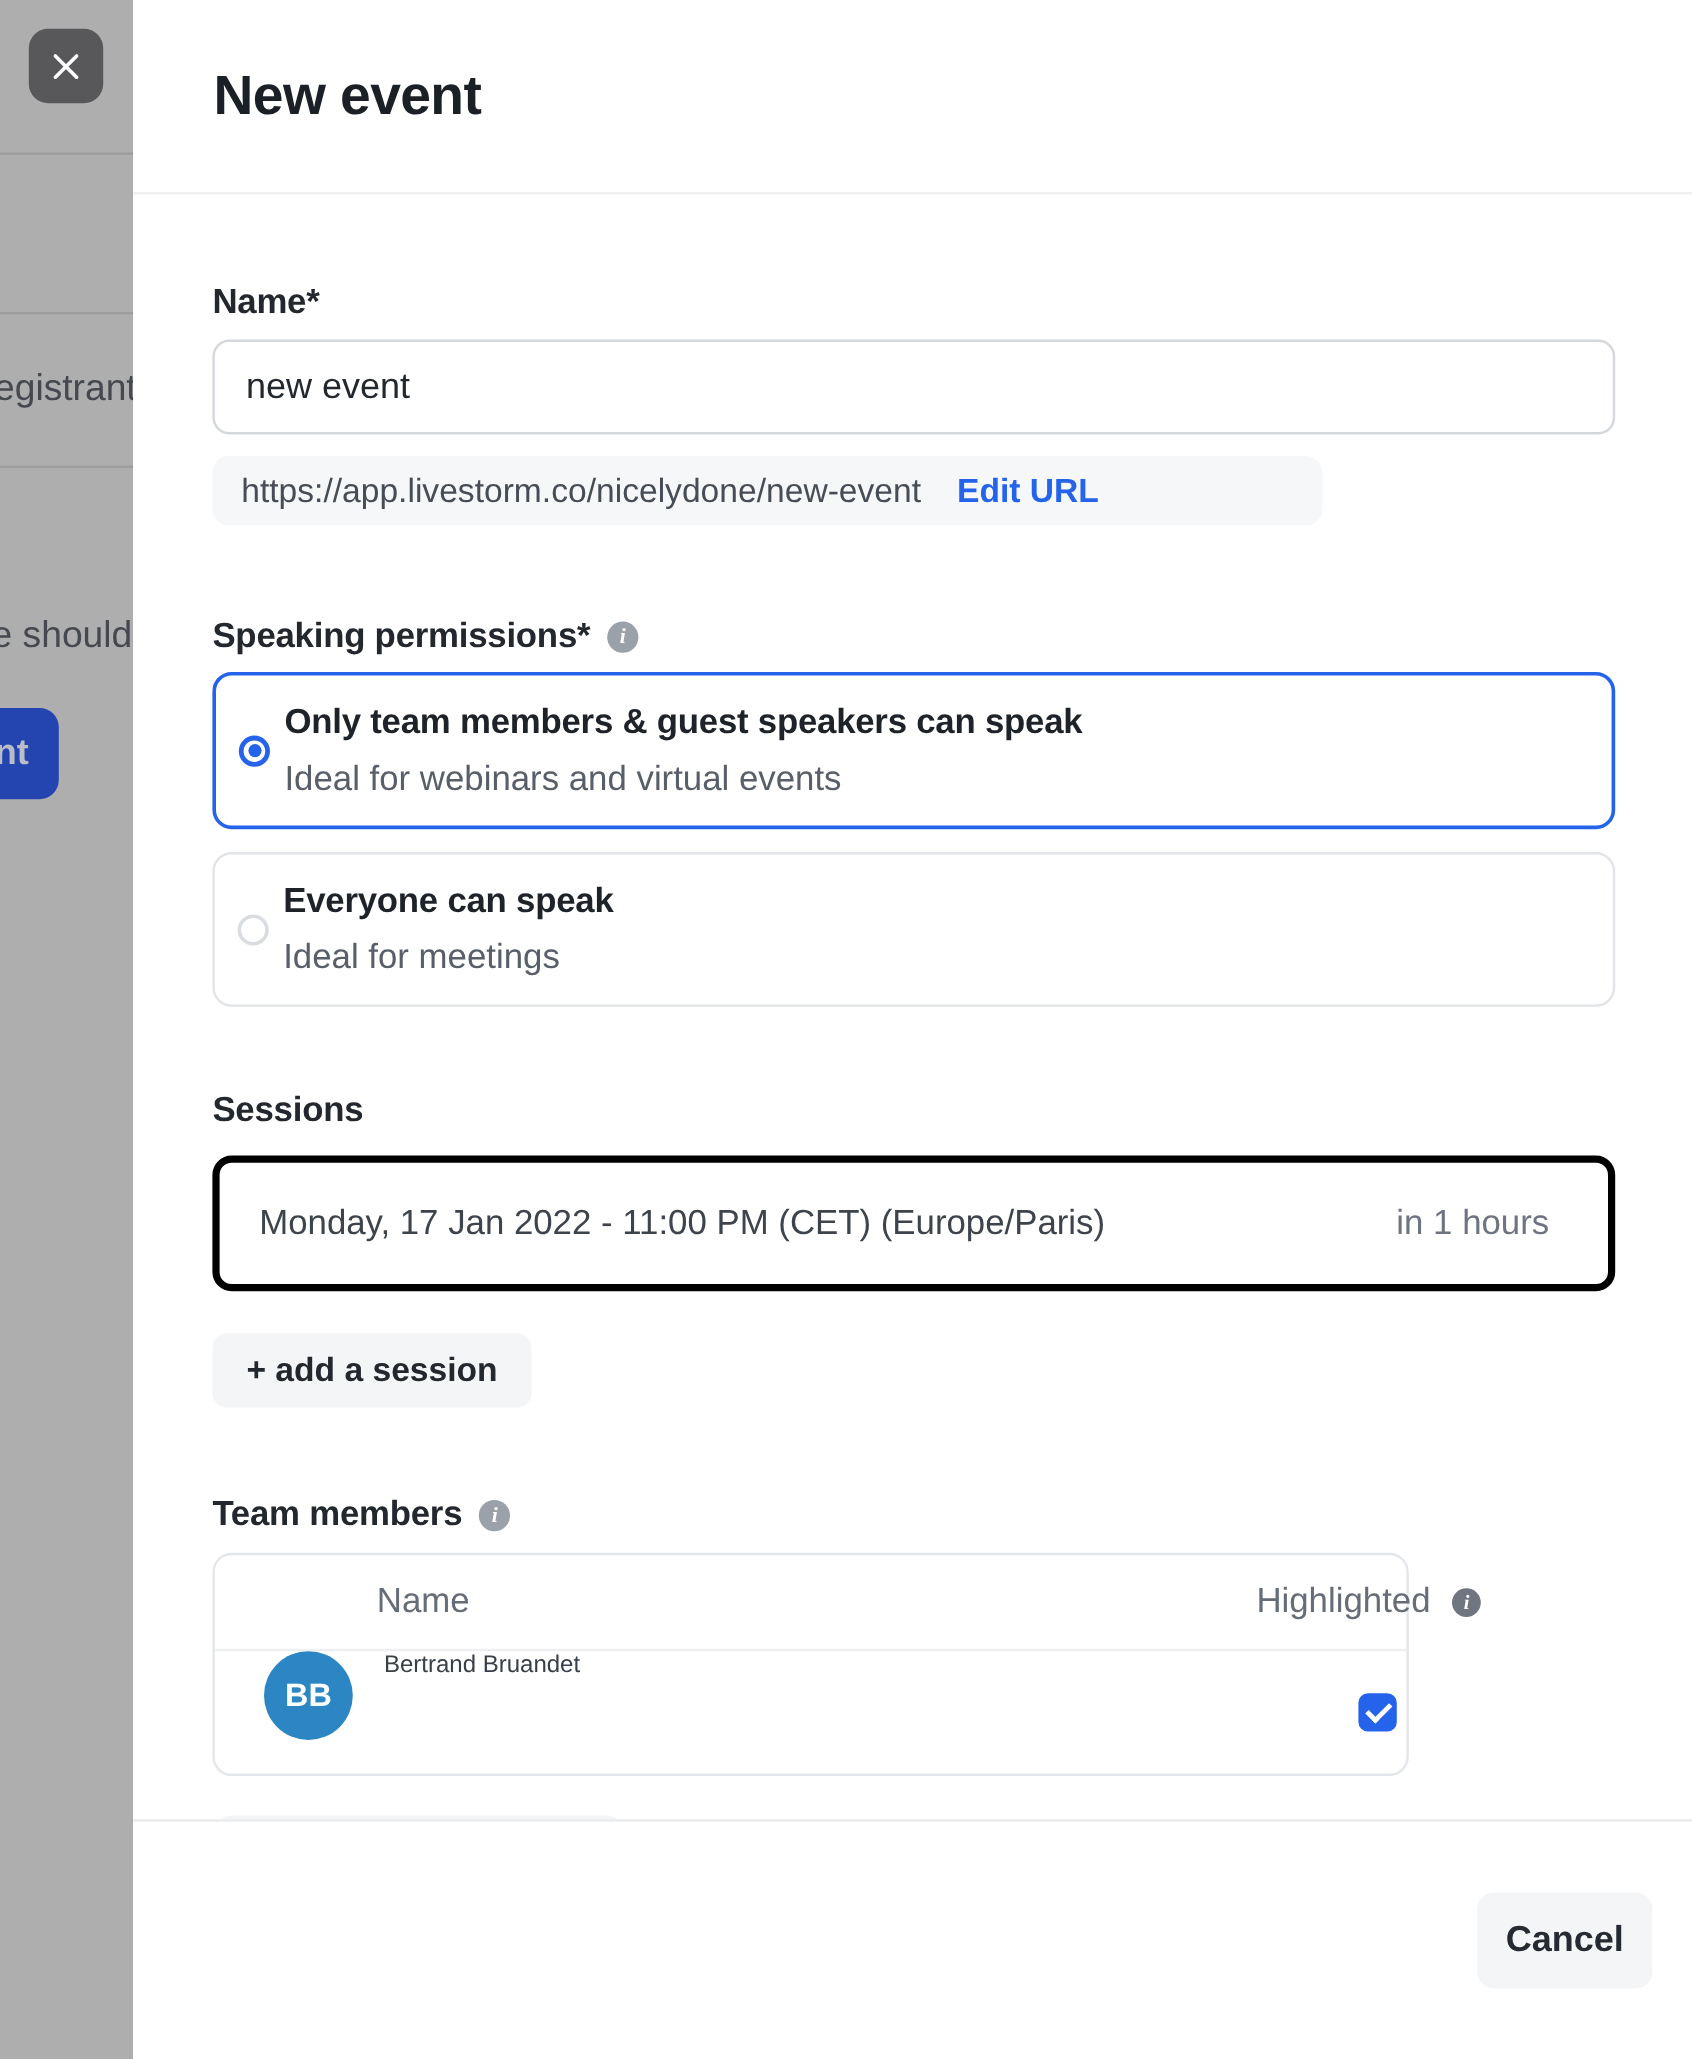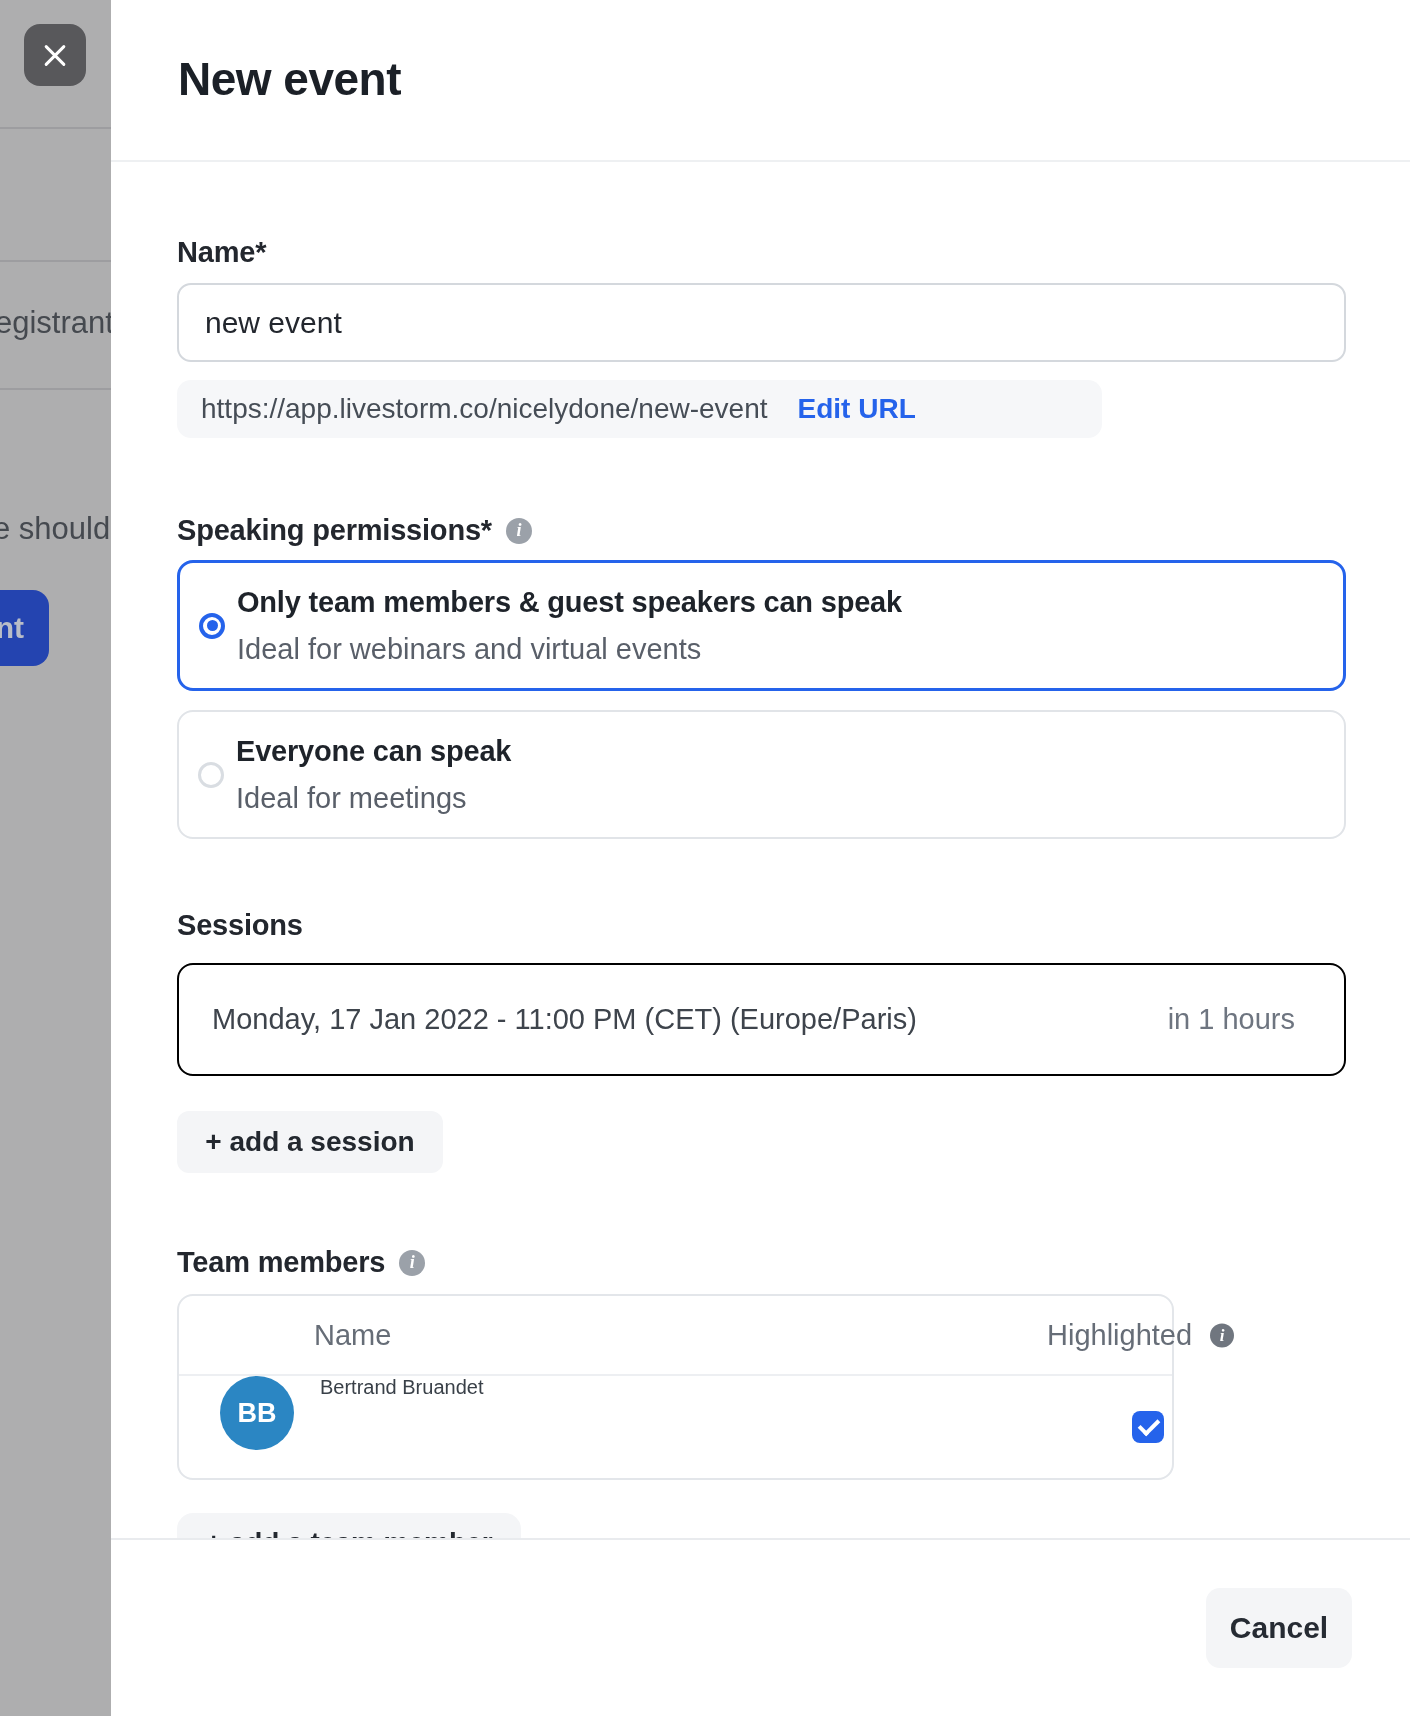--- a/index.html
+++ b/index.html
@@ -50,21 +50,21 @@
   .opt-card.selected { top:560px; height:131px; border:3px solid #2563eb; }
   .opt-card.unselected { top:710px; height:129px; border:2px solid #e1e4e8; }
   .radio { width:26px; height:26px; border-radius:50%; position:relative; flex:0 0 auto; margin-right:12px; }
   .radio.on { border:4px solid #2563eb; }
   .radio.on::after { content:""; position:absolute; left:50%; top:50%; width:11px; height:11px; margin:-5.5px 0 0 -5.5px; border-radius:50%; background:#2563eb; }
   .radio.off { border:3px solid #d9dde2; }
   .opt-text { display:flex; flex-direction:column; gap:14px; }
   .opt-title { font-size:29px; font-weight:700; color:#1e232a; letter-spacing:-0.2px; }
   .opt-sub { font-size:29px; color:#595f69; }
 
-  .session-card { position:absolute; left:66px; top:963px; width:1169px; height:113px; border:2px solid #000000; border-radius:16px;
+  .session-card { position:absolute; left:66px; top:963px; width:1169px; height:113px; border:6px solid #000000; border-radius:16px;
     display:flex; align-items:center; justify-content:space-between; padding:0 49px 0 33px; }
   .session-date { font-size:29px; color:#3e444c; }
   .session-rel { font-size:29px; color:#6e7580; }
 
   .ghost-btn { background:#f4f5f7; border:none; border-radius:12px; font-family:inherit; font-weight:700; color:#23282f; cursor:pointer; }
   .add-session { position:absolute; left:66px; top:1111px; width:266px; height:62px; font-size:28px; }
   .add-team { position:absolute; left:66px; top:1513px; width:344px; height:60px; font-size:28px; border-radius:16px; z-index:1; }
 
   .team-table { position:absolute; left:66px; top:1294px; width:997px; height:186px; border:2px solid #e3e6ea; border-radius:16px; background:#fff; }
   .tt-header { position:relative; height:78px; }
@@ -72,22 +72,22 @@
   .tt-highlighted { position:absolute; left:868px; top:50%; transform:translateY(-50%); display:flex; align-items:center; gap:18px; font-size:29px; color:#666d77; }
   .tt-divider { height:2px; background:#edeff2; }
   .tt-row { position:relative; height:102px; display:flex; align-items:flex-start; padding-left:41px; }
   .avatar { width:74px; height:74px; border-radius:50%; background:#2b86c3; color:#fff; font-size:27px; font-weight:700;
     display:flex; align-items:center; justify-content:center; flex:0 0 auto; }
   .member-name { margin-left:26px; font-size:20px; color:#394048; }
   .checkbox { position:absolute; left:953px; top:50%; transform:translateY(-50%); width:32px; height:32px; background:#2563eb; border-radius:8px; cursor:pointer; }
   .checkbox::after { content:""; position:absolute; left:7px; top:8px; width:16px; height:8px;
     border-left:4px solid #fff; border-bottom:4px solid #fff; transform:rotate(-45deg); }
 
-  .footer { position:absolute; left:0; bottom:0; width:100%; height:178px; background:#fff; border-top:2px solid #e9ebee; z-index:5;
-    display:flex; align-items:center; justify-content:flex-end; padding-right:58px; }
+  .footer { position:absolute; left:0; bottom:0; width:100%; height:200px; background:#fff; border-top:2px solid #e9ebee; z-index:5;
+    display:flex; align-items:center; justify-content:flex-end; padding-right:33px; }
   .btn-cancel { width:146px; height:80px; background:#f4f5f7; border:none; border-radius:14px;
     font-family:inherit; font-size:30px; font-weight:700; color:#262b33; cursor:pointer; }
   .btn-create { width:276px; height:80px; background:#8ea3ee; border:none; border-radius:14px;
     display:flex; align-items:center; justify-content:center; gap:18px; cursor:default; }
   .btn-create .label { font-family:inherit; font-size:30px; font-weight:700; color:#ffffff; }
   .spinner { width:30px; height:30px; border-radius:50%; border:5px solid rgba(255,255,255,0.38); border-top-color:rgba(255,255,255,0.95); transform:rotate(-35deg); flex:0 0 auto; }
 </style>
 </head>
 <body>
 

